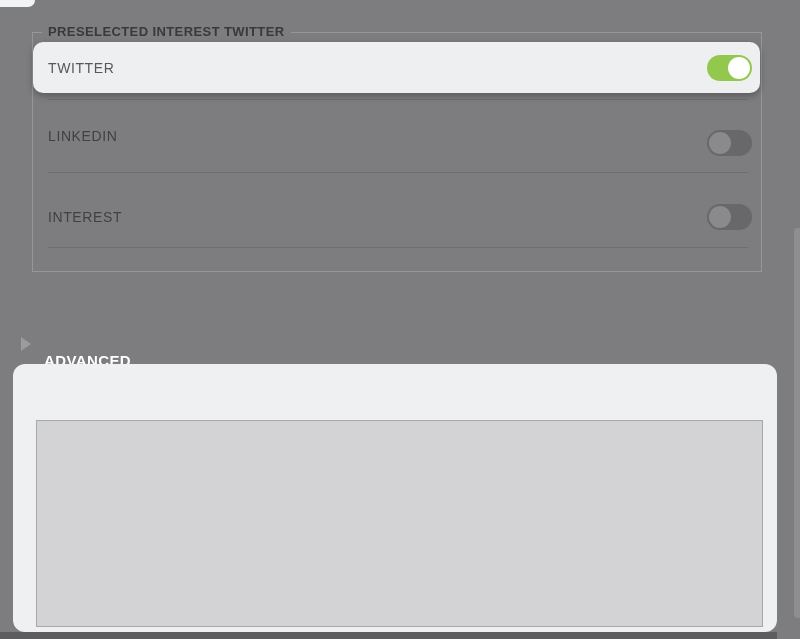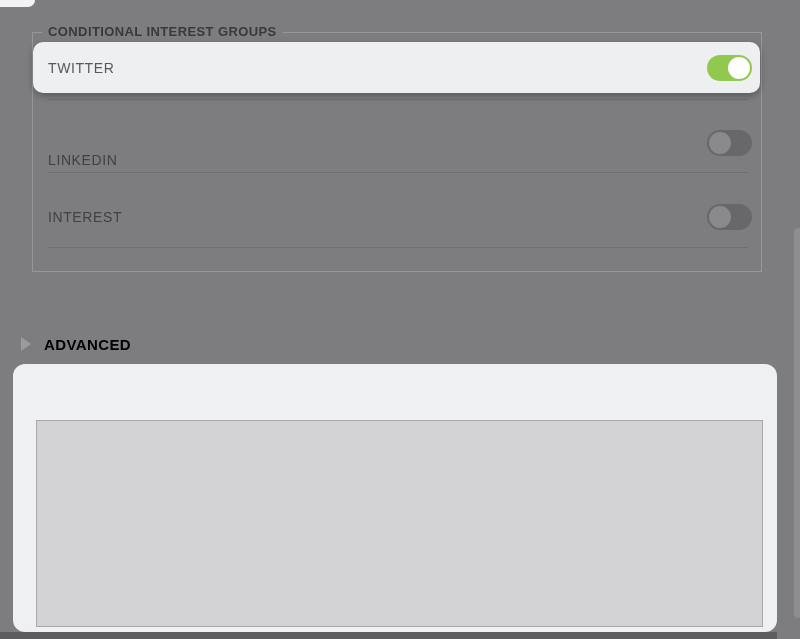--- a/index.html
+++ b/index.html
@@ -64,21 +64,21 @@
     border-left:10px solid #9b9b9e;
   }
   .tri-down{
     position:absolute; width:0; height:0;
     border-left:6px solid transparent; border-right:6px solid transparent;
     border-top:9px solid #a3a3a6;
   }
   .section-title{
     position:absolute; font-size:15px; font-weight:700; letter-spacing:0.4px;
   }
-  .adv-title{ left:44px; top:336px; color:#000000; }
+  .adv-title{ left:44px; top:352px; color:#ffffff; }
   .adv-tri{ left:21px; top:337px; }
 
   
   .cl-panel{
     position:absolute; left:13px; top:364px; width:764px; height:268px;
     background:#eef0f1; border-radius:12px; z-index:2;
   }
   .cl-title{ left:44px; top:384px; color:#47474a; }
   .cl-tri{ left:20px; top:387px; }
 
@@ -139,33 +139,33 @@
   }
 </style>
 </head>
 <body>
 
 <div class="stage">
 
   <div class="corner-sliver"></div>
 
   <fieldset class="groups">
-    <legend>CONDITIONAL INTEREST GROUPS</legend>
+    <legend>PRESELECTED INTEREST TWITTER</legend>
   </fieldset>
 
   <div class="active-card">
     <span class="row-label">TWITTER</span>
     <div class="toggle on">
       <span class="knob"></span>
     </div>
   </div>
 
   <div class="divider" style="top:99px;"></div>
 
-  <span class="row-label plain-row" style="top:152px;">LINKEDIN</span>
+  <span class="row-label plain-row" style="top:128px;">LINKEDIN</span>
   <div class="toggle abs" style="top:130px;">
     <span class="knob"></span>
   </div>
 
   <div class="divider" style="top:172px;"></div>
 
   <span class="row-label plain-row" style="top:209px;">INTEREST</span>
   <div class="toggle abs" style="top:204px;">
     <span class="knob"></span>
   </div>

